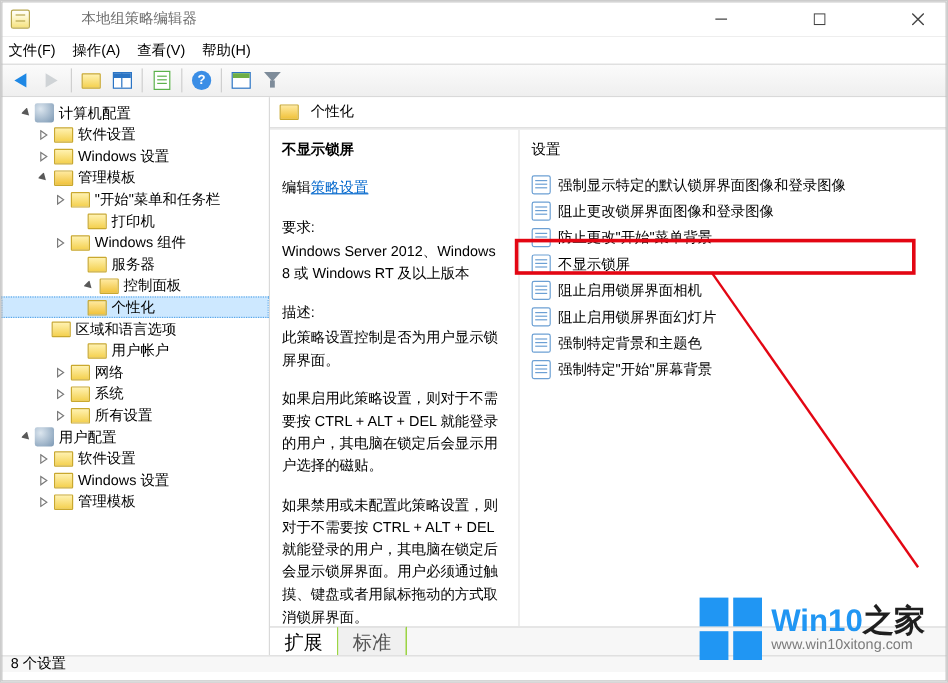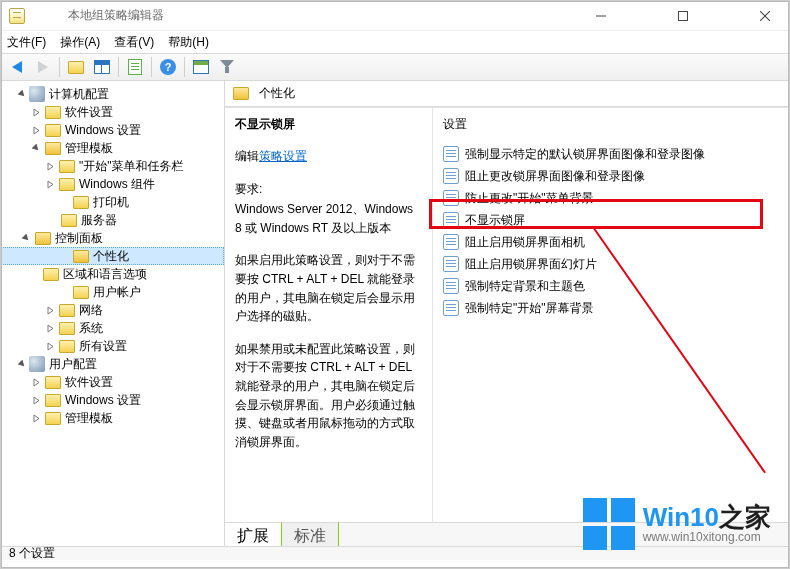--- a/index.html
+++ b/index.html
@@ -284,40 +284,40 @@
     </div>
     <div class="node" style="padding-left:42px">
       <span class="toggle">
           <svg viewBox="0 0 9 9">
             <path d="M2 1 L7 4.5 L2 8 Z" fill="none" stroke="#7b7b7b"></path>
           </svg>
         </span>
       <span class="fold"></span>
       <span>"开始"菜单和任务栏</span>
     </div>
-    <div class="node" style="padding-left:42px">
-      <span class="toggle">
-          <svg viewBox="0 0 9 9">
-            <path d="M2 1 L7 4.5 L2 8 Z" fill="none" stroke="#7b7b7b"></path>
-          </svg>
-        </span>
-      <span class="fold"></span>
-      <span>Windows 组件</span>
-    </div>
     <div class="node" style="padding-left:56px">
       <span class="toggle"></span>
       <span class="fold"></span>
       <span>打印机</span>
     </div>
-    <div class="node" style="padding-left:44px">
+    <div class="node" style="padding-left:42px">
+      <span class="toggle">
+          <svg viewBox="0 0 9 9">
+            <path d="M2 1 L7 4.5 L2 8 Z" fill="none" stroke="#7b7b7b"></path>
+          </svg>
+        </span>
+      <span class="fold"></span>
+      <span>Windows 组件</span>
+    </div>
+    <div class="node" style="padding-left:56px">
       <span class="toggle"></span>
       <span class="fold"></span>
       <span>服务器</span>
     </div>
-    <div class="node" style="padding-left:18px">
+    <div class="node" style="padding-left:66px">
       <span class="toggle">
           <svg viewBox="0 0 9 9">
             <path d="M1 1 L1 8 L7 4.5 Z" fill="#595959" transform="rotate(45 4.5 4.5)"></path>
           </svg>
         </span>
       <span class="fold open"></span>
       <span>控制面板</span>
     </div>
     <div class="node selected" style="padding-left:70px">
       <span class="fold open"></span>
@@ -405,20 +405,24 @@
 
     <div class="detail-area">
       <div class="desc-pane">
         <h1>不显示锁屏</h1>
         <div class="block">
           <span>编辑</span><a>策略设置</a>
         </div>
         <div class="block">
           <div class="label">要求:</div>
           <div>Windows Server 2012、Windows 8 或 Windows RT 及以上版本</div>
+        </div>
+        <div class="block">
+          <div class="label">描述:</div>
+          <div>此策略设置控制是否为用户显示锁屏界面。</div>
         </div>
         <div class="block">如果启用此策略设置，则对于不需要按 CTRL + ALT + DEL  就能登录的用户，其电脑在锁定后会显示用户选择的磁贴。</div>
         <div class="block">如果禁用或未配置此策略设置，则对于不需要按 CTRL + ALT + DEL 就能登录的用户，其电脑在锁定后会显示锁屏界面。用户必须通过触摸、键盘或者用鼠标拖动的方式取消锁屏界面。</div>
       </div>
 
       <div class="list-pane">
         <div class="col-header">设置</div>
 
         <div class="list-row">
           <span class="list-icon"></span>

